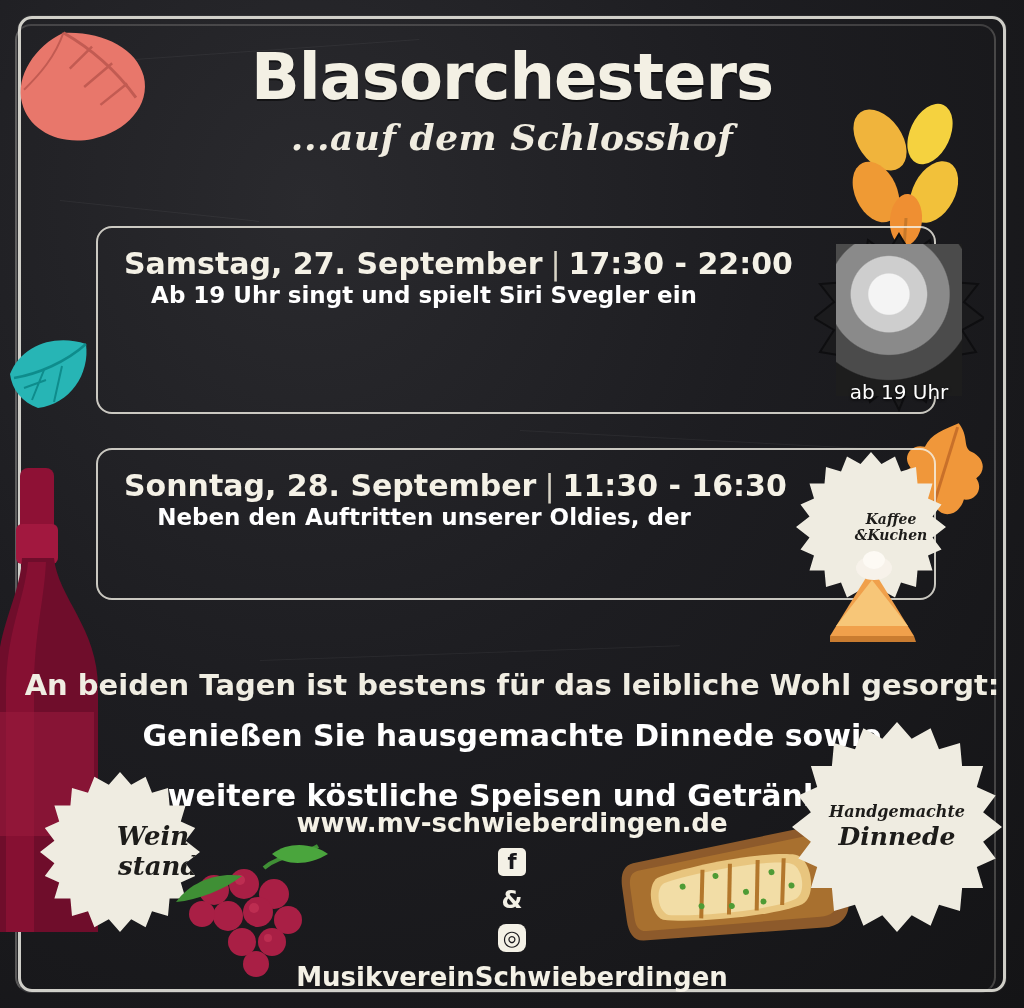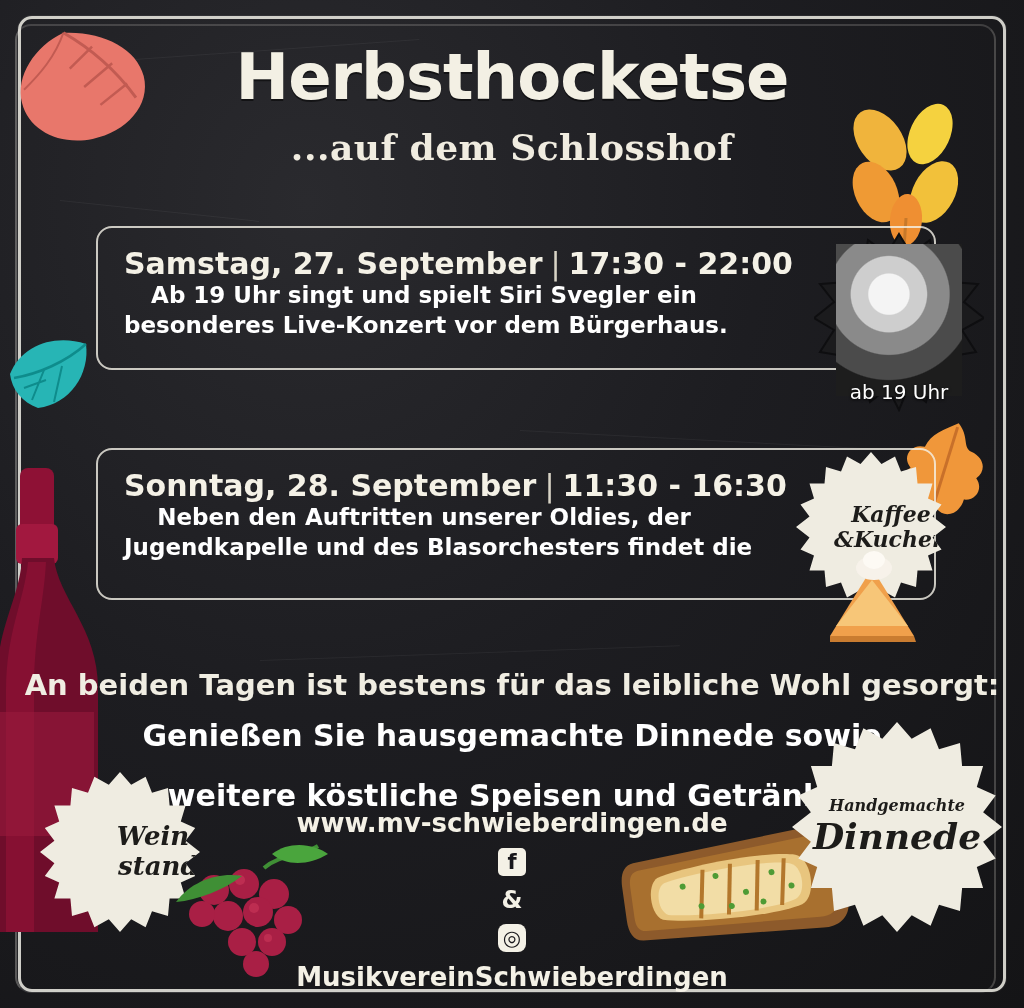--- a/index.html
+++ b/index.html
@@ -63,39 +63,40 @@
   }
   .main-title {
     font-family: "DejaVu Sans", sans-serif;
     font-weight: bold;
     font-size: 64px;
     letter-spacing: -1px;
     color: #f3f0e4;
     text-shadow: 0 2px 0 rgba(0,0,0,0.5);
   }
   .sub-title {
-    margin-top: 12px;
+    margin-top: 2px;
     font-family: "DejaVu Serif", serif;
+    font-style: italic;
     font-weight: bold;
     font-size: 36px;
     color: #f0ece0;
     letter-spacing: 0.5px;
   }
 
   
   .panel {
     position: absolute;
     left: 96px;
     width: 840px;
     border: 2px solid rgba(245,242,232,0.80);
     border-radius: 16px;
     box-sizing: border-box;
     padding: 18px 26px 20px 26px;
   }
-  .panel-sat { top: 226px; height: 144px; }
+  .panel-sat { top: 226px; height: 188px; }
   .panel-sun { top: 448px; height: 152px; }
 
   .panel-head {
     font-family: "DejaVu Sans", sans-serif;
     font-weight: bold;
     font-size: 30px;
     color: #f4f1e6;
     white-space: nowrap;
   }
   .panel-head .sep {
@@ -232,21 +233,21 @@
       3% 35%, 12% 31%, 9% 21%, 19% 21%, 20% 10%, 30% 13%, 34% 3%, 43% 8%
     );
   }
   .burst-kaffee {
     right: 78px; top: 452px; width: 150px; height: 150px;
   }
   .burst-kaffee .btxt {
     font-family: "DejaVu Serif", serif;
     font-style: italic;
     font-weight: bold;
-    font-size: 22px;
+    font-size: 14px;
     line-height: 1.15;
     margin-left: 40px;
   }
   .burst-wein {
     left: 40px; top: 772px; width: 160px; height: 160px; justify-content: flex-end;
   }
   .burst-wein .btxt {
     font-family: "DejaVu Serif", serif;
     font-style: italic;
     font-weight: bold;
@@ -256,21 +257,21 @@
   .burst-dinnede {
     right: 22px; top: 722px; width: 210px; height: 210px;
   }
   .burst-dinnede .btxt {
     font-family: "DejaVu Serif", serif;
     font-style: italic;
     font-weight: bold;
     line-height: 1.1;
   }
   .burst-dinnede .l1 { font-size: 16px; display: block; }
-  .burst-dinnede .l2 { font-size: 36px; display: block; margin-top: 2px; }
+  .burst-dinnede .l2 { font-size: 25px; display: block; margin-top: 2px; }
 
   
   .cake { right: 86px; top: 548px; width: 120px; height: 96px; }
   
   .grapes { left: 168px; top: 838px; width: 170px; height: 140px; }
   
   .board { left: 620px; top: 812px; width: 250px; height: 160px; }
 </style>
 </head>
 <body>
@@ -319,49 +320,47 @@
 
   <svg class="deco wine" viewBox="0 0 120 470">
     <rect x="26" y="6" width="34" height="66" rx="8" fill="#8e1135"></rect>
     <rect x="22" y="62" width="42" height="40" rx="6" fill="#a2183f"></rect>
     <path d="M28 96 C26 136 2 166 2 226 L2 470 L104 470 L104 226 C104 166 64 136 60 96 Z" fill="#6f0d2b"></path>
     <path d="M34 100 C30 140 12 170 12 228 L12 470 L40 470 L40 228 C40 172 50 140 52 100 Z" fill="#8e1135" opacity="0.75"></path>
     <rect x="6" y="250" width="94" height="124" fill="#9b1b3e" opacity="0.55"></rect>
   </svg>
 
   <div class="title-block">
-    <div class="main-title">Herbsthocketse</div>
+    <div class="main-title">Blasorchesters</div>
     <div class="sub-title">...auf dem Schlosshof</div>
   </div>
 
   <div class="panel panel-sat">
     <div class="panel-head">
       <span>Samstag, 27. September</span><span class="sep">|</span><span>17:30 - 22:00</span>
     </div>
     <div class="panel-body">
       <div>Ab 19 Uhr singt und spielt Siri Svegler ein</div>
-      <div>besonderes Live-Konzert vor dem Bürgerhaus.</div>
     </div>
   </div>
 
   <div class="siri-badge">
     <svg width="170" height="180" viewBox="0 0 170 180" style="position:absolute;left:0;top:0;">
       <polygon points="85,2 97,22 116,8 120,32 142,26 138,50 164,52 150,70 170,86 148,98 162,120 138,124 142,150 118,144 112,170 94,156 85,178 74,156 56,170 50,144 26,150 30,124 6,120 20,98 0,86 20,70 6,52 32,50 28,26 50,32 54,8 73,22" fill="#1b1b1d" stroke="#0e0e10" stroke-width="2"></polygon>
     </svg>
     <div class="siri-photo"></div>
     <div class="siri-label">ab 19 Uhr</div>
   </div>
 
   <div class="panel panel-sun">
     <div class="panel-head">
       <span>Sonntag, 28. September</span><span class="sep">|</span><span>11:30 - 16:30</span>
     </div>
     <div class="panel-body">
       <div>Neben den Auftritten unserer Oldies, der</div>
-      <div>Jugendkapelle und des Blasorchesters findet die</div>
     </div>
   </div>
 
   <div class="burst burst-kaffee">
     <div class="btxt">
       <span>Kaffee</span><br>
       <span>&amp;Kuchen</span>
     </div>
   </div>
 

